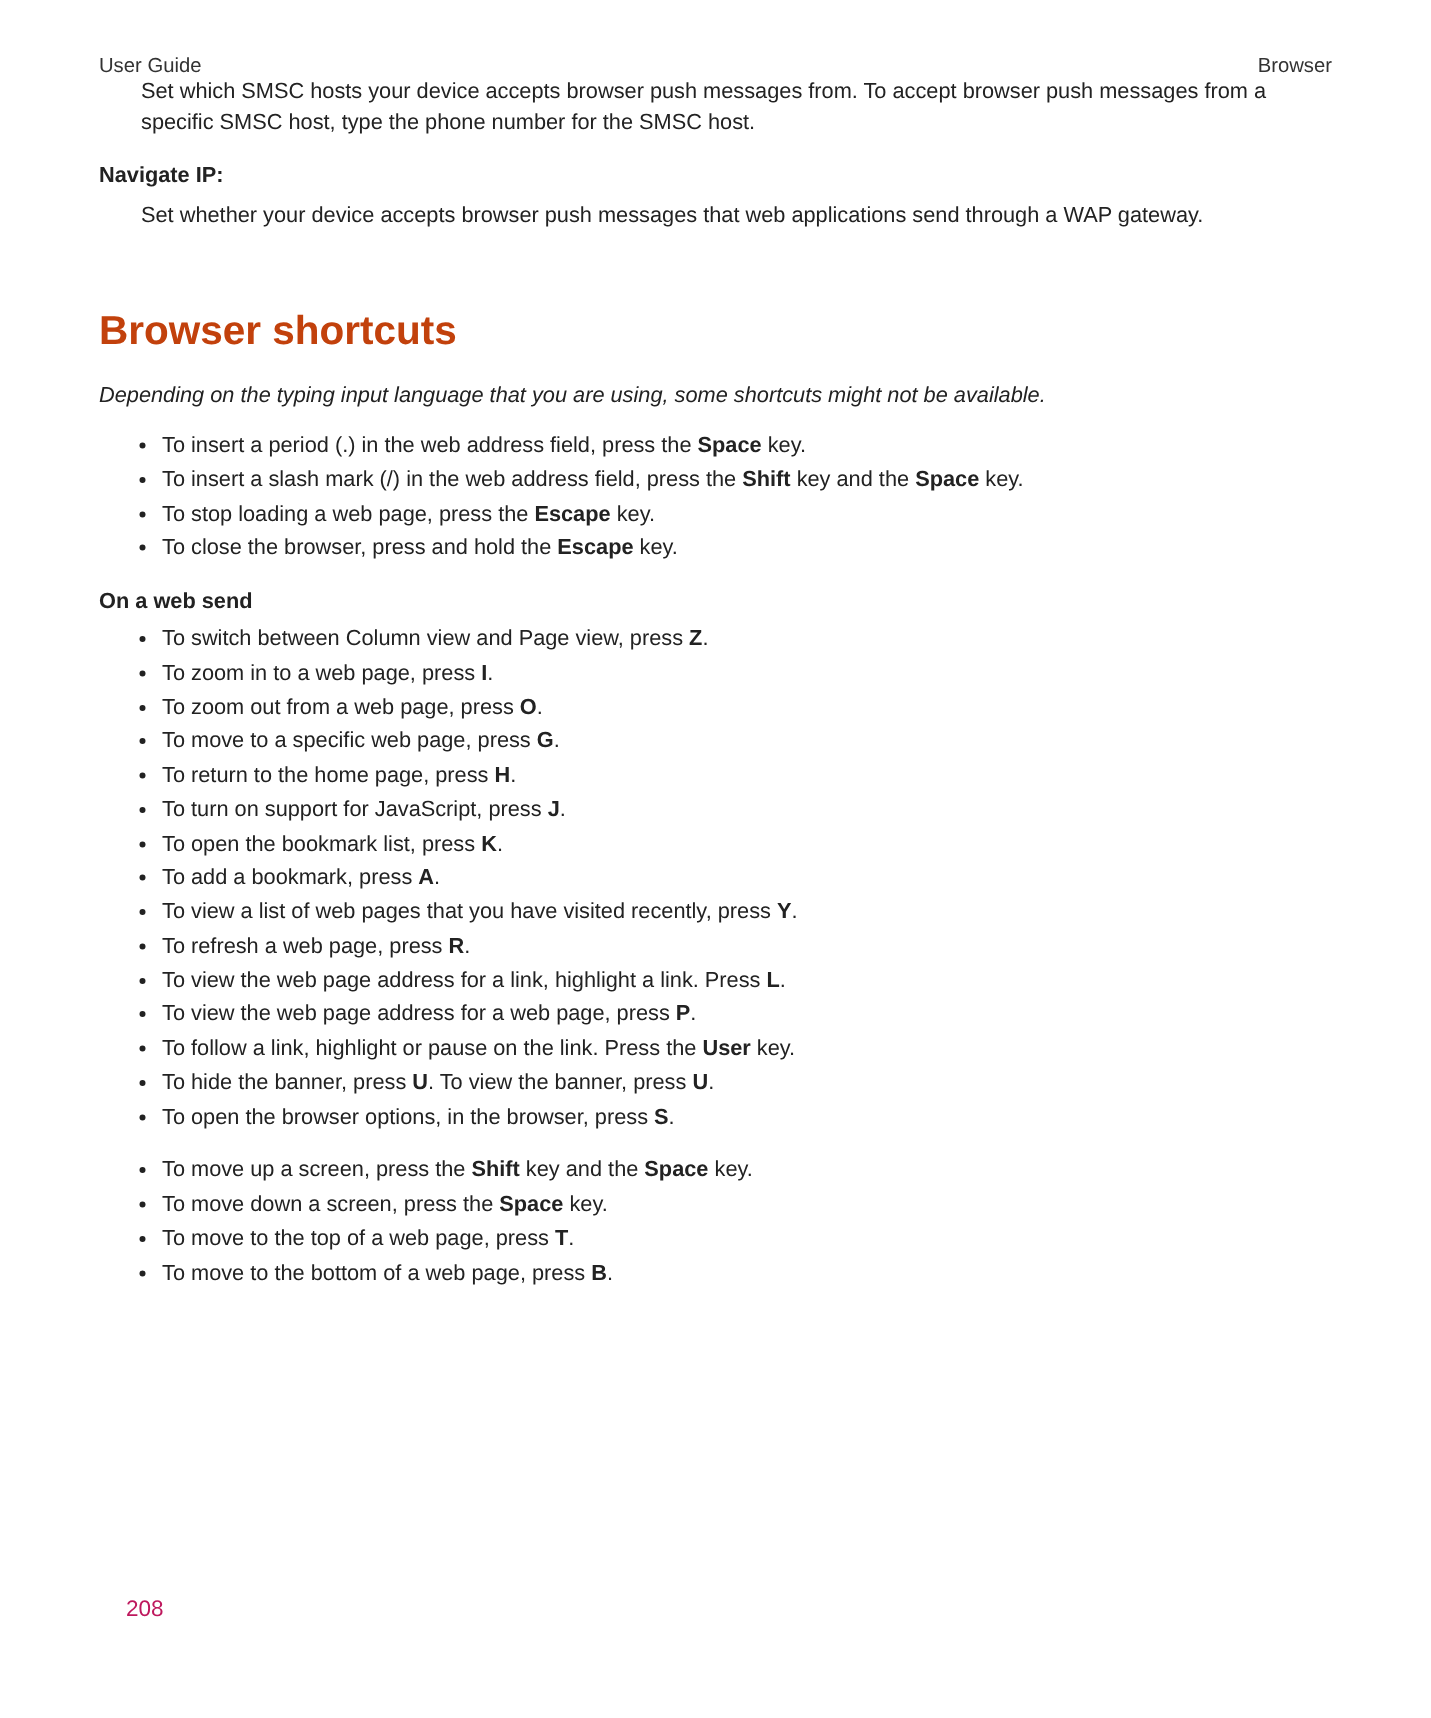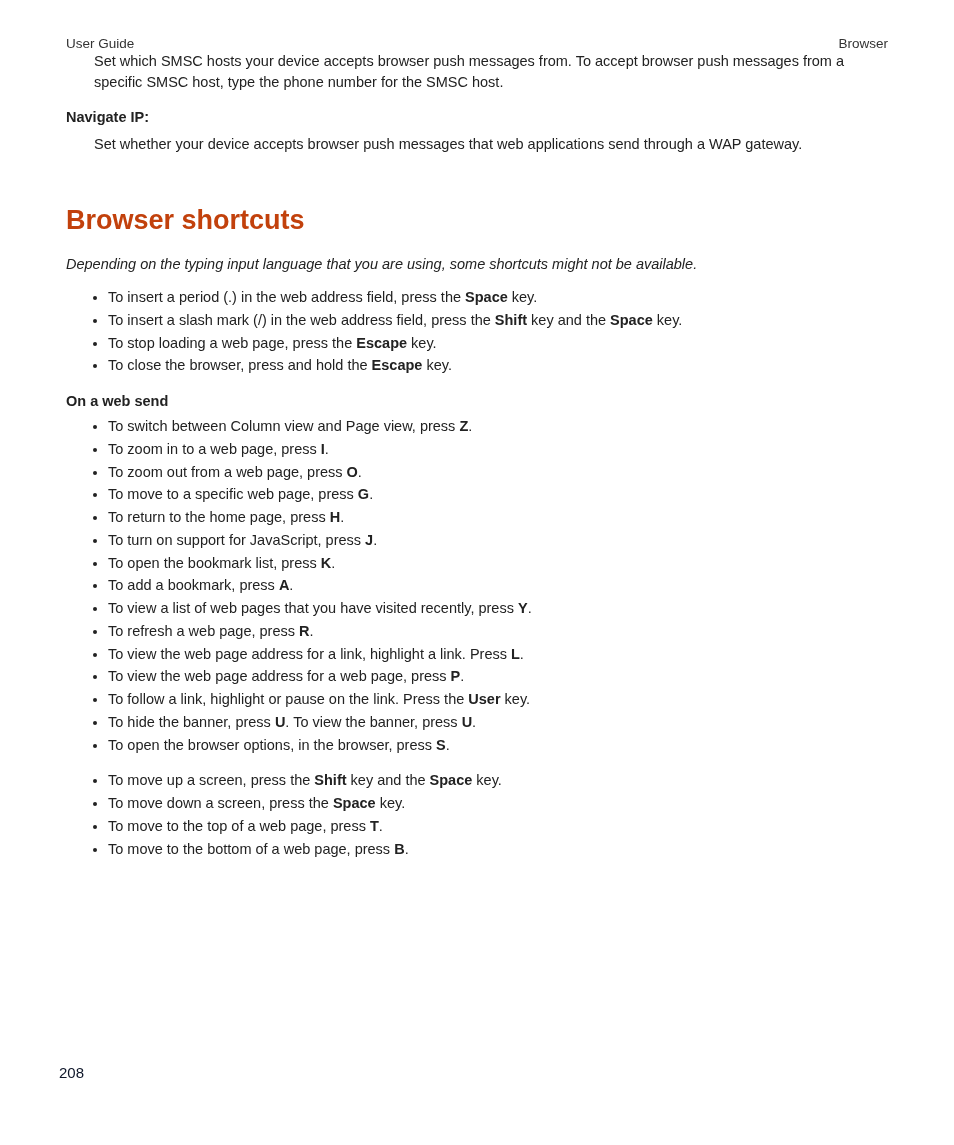--- a/index.html
+++ b/index.html
@@ -56,24 +56,24 @@
     font-size: 14.5px;
   }
   .sub-head {
     font-weight: 700;
     font-size: 14.5px;
     margin: 10px 0 2px 0;
   }
   .bold { font-weight: 700; }
   .page-number {
     position: absolute;
-    left: 59px;
+    left: 84px;
     bottom: 64px;
     font-size: 15px;
-    color: #0f172a;
+    color: #be185d;
   }
 </style>
 </head>
 <body>
 
 <div class="page">
 
   <div class="running-head">
     <span>User Guide</span>
     <span>Browser</span>

